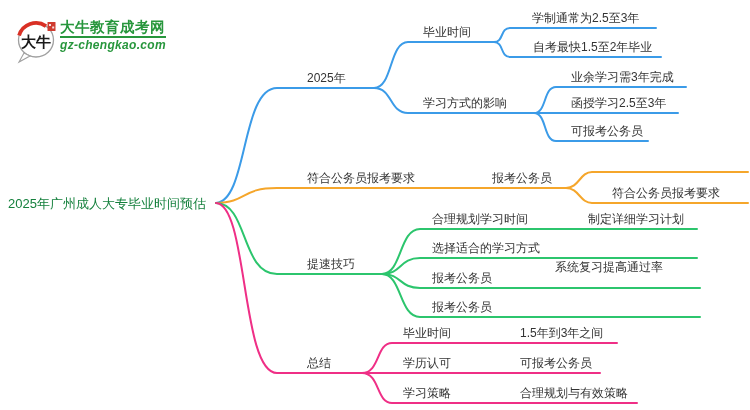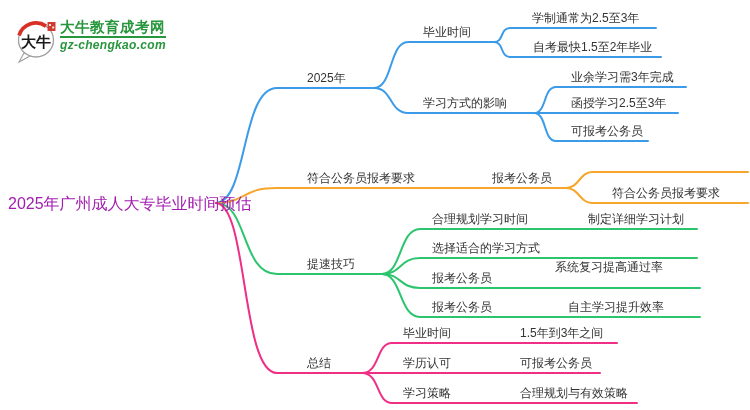--- a/index.html
+++ b/index.html
@@ -1,21 +1,21 @@
 <!DOCTYPE html>
 <html><head>
 <meta charset="utf-8">
 <style>
   html,body{margin:0;padding:0;}
   body{width:750px;height:410px;background:#fff;overflow:hidden;
        font-family:"Liberation Sans","DejaVu Sans",sans-serif;}
   .stage{position:relative;width:750px;height:410px;}
   svg.wires{position:absolute;left:0;top:0;}
   .lbl{position:absolute;font-size:12px;line-height:14px;color:#333;white-space:nowrap;}
-  .root-lbl{position:absolute;font-size:16px;line-height:16px;color:#a21caf;white-space:nowrap;text-align:center;}
+  .root-lbl{position:absolute;font-size:13px;line-height:16px;color:#15803d;white-space:nowrap;text-align:center;}
   .logo{position:absolute;left:14px;top:16px;display:flex;align-items:flex-start;}
   .logo-text{margin-top:3px;}
   .site-name{font-size:14.5px;font-weight:bold;letter-spacing:0.5px;line-height:16px;padding-bottom:1px;border-bottom:2px solid;}
   .site-url{font-size:12px;font-weight:bold;line-height:13px;padding-top:1px;letter-spacing:0.3px;font-style:italic;}
 </style>
 </head>
 <body>
 
 <div class="stage">
 
@@ -79,21 +79,20 @@
   <div class="lbl" style="left:492px;top:171px">报考公务员</div>
   <div class="lbl" style="left:612px;top:186px">符合公务员报考要求</div>
 
   <div class="lbl" style="left:307px;top:257px">提速技巧</div>
   <div class="lbl" style="left:432px;top:212px">合理规划学习时间</div>
   <div class="lbl" style="left:588px;top:212px">制定详细学习计划</div>
   <div class="lbl" style="left:432px;top:241px">选择适合的学习方式</div>
   <div class="lbl" style="left:432px;top:271px">报考公务员</div>
   <div class="lbl" style="left:555px;top:260px">系统复习提高通过率</div>
   <div class="lbl" style="left:432px;top:300px">报考公务员</div>
-  <div class="lbl" style="left:568px;top:300px">自主学习提升效率</div>
 
   <div class="lbl" style="left:307px;top:356px">总结</div>
   <div class="lbl" style="left:403px;top:326px">毕业时间</div>
   <div class="lbl" style="left:520px;top:326px">1.5年到3年之间</div>
   <div class="lbl" style="left:403px;top:356px">学历认可</div>
   <div class="lbl" style="left:520px;top:356px">可报考公务员</div>
   <div class="lbl" style="left:403px;top:386px">学习策略</div>
   <div class="lbl" style="left:520px;top:386px">合理规划与有效策略</div>
 
 </div>

